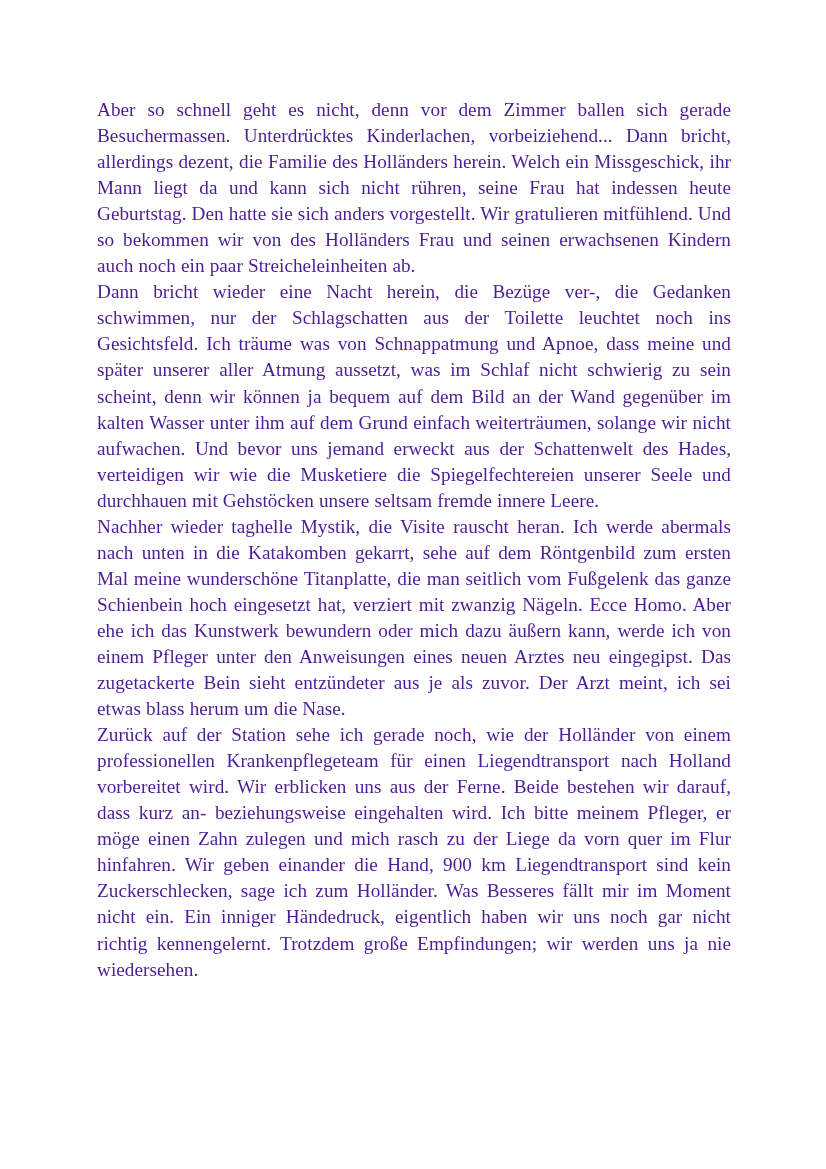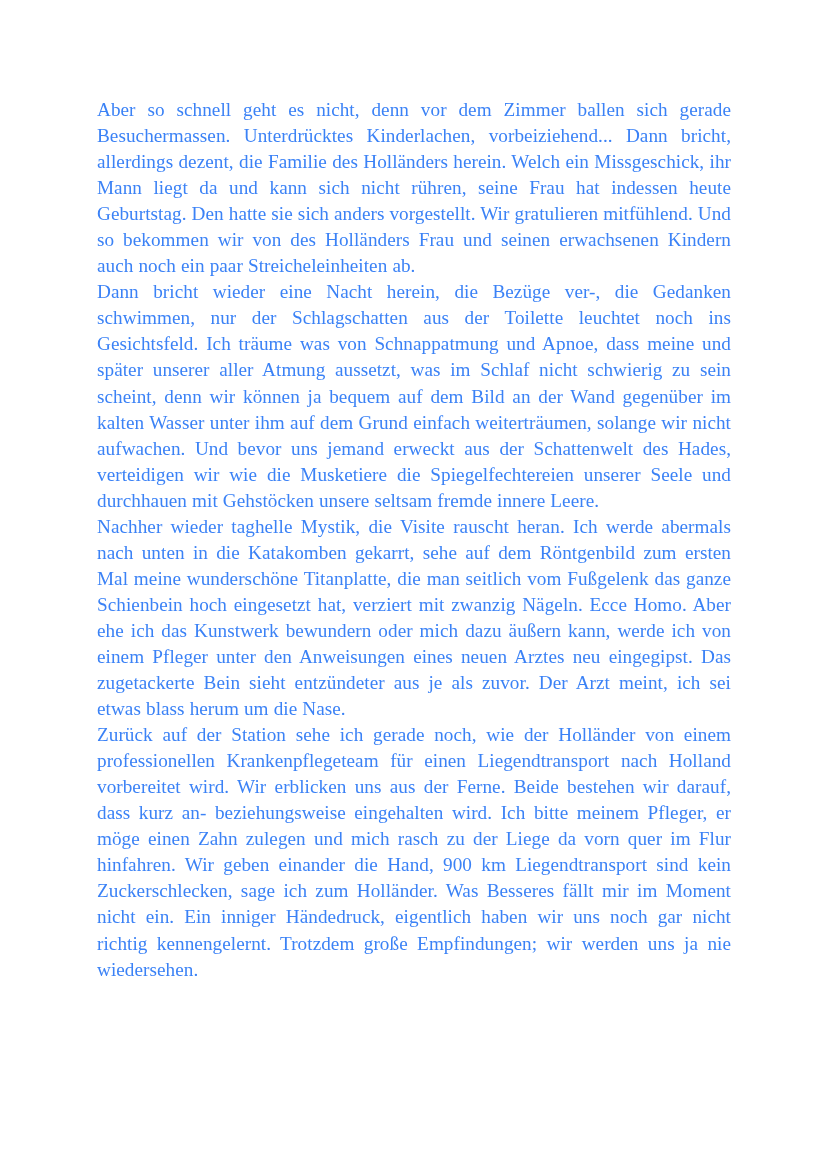--- a/index.html
+++ b/index.html
@@ -27,21 +27,21 @@
     top: 97px;
     width: 634px;
   }
   .para {
     margin: 0;
     padding: 0;
     text-align: justify;
     text-justify: inter-word;
     font-size: 19.2px;
     line-height: 26.05px;
-    color: #3b82f6;
+    color: #4c1d95;
     font-family: "Liberation Serif", "DejaVu Serif", serif;
     letter-spacing: 0.05px;
     word-spacing: 0.2px;
     hyphens: none;
     -webkit-hyphens: none;
   }
   .para:last-child {
     text-align: justify;
   }
   

